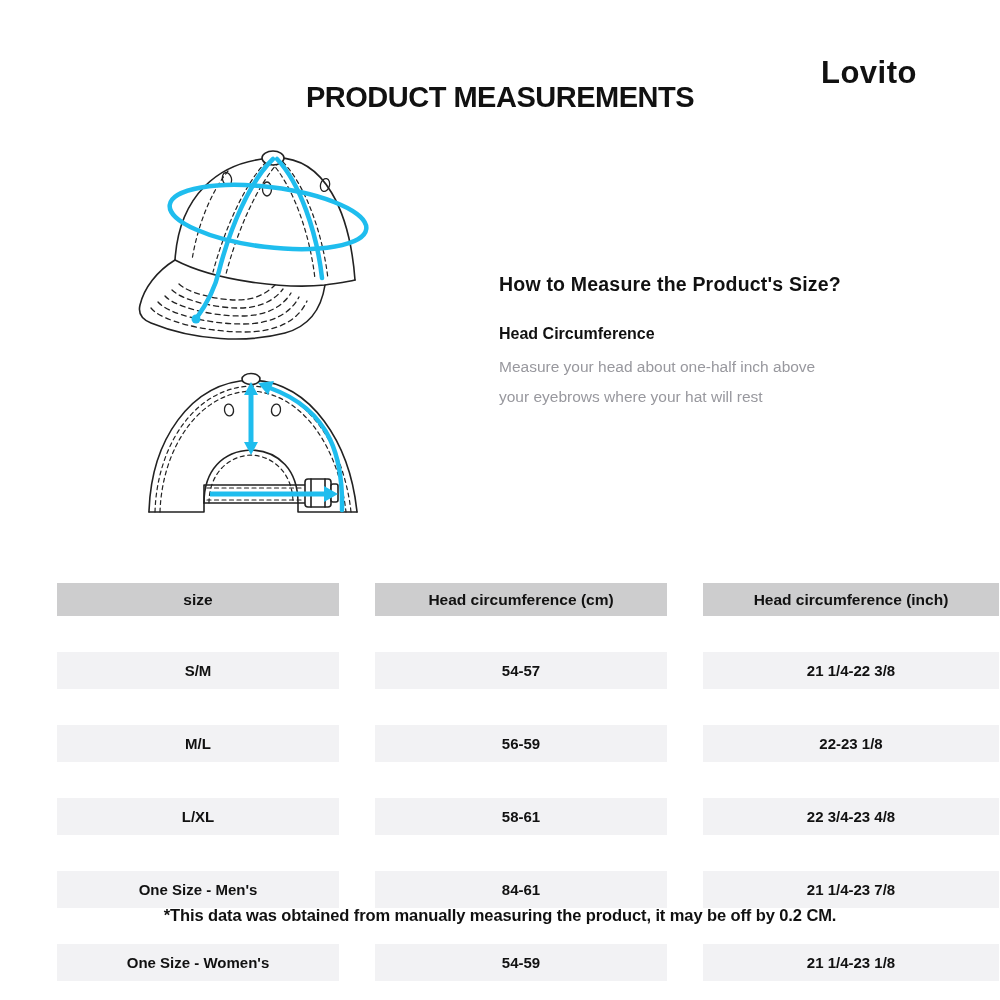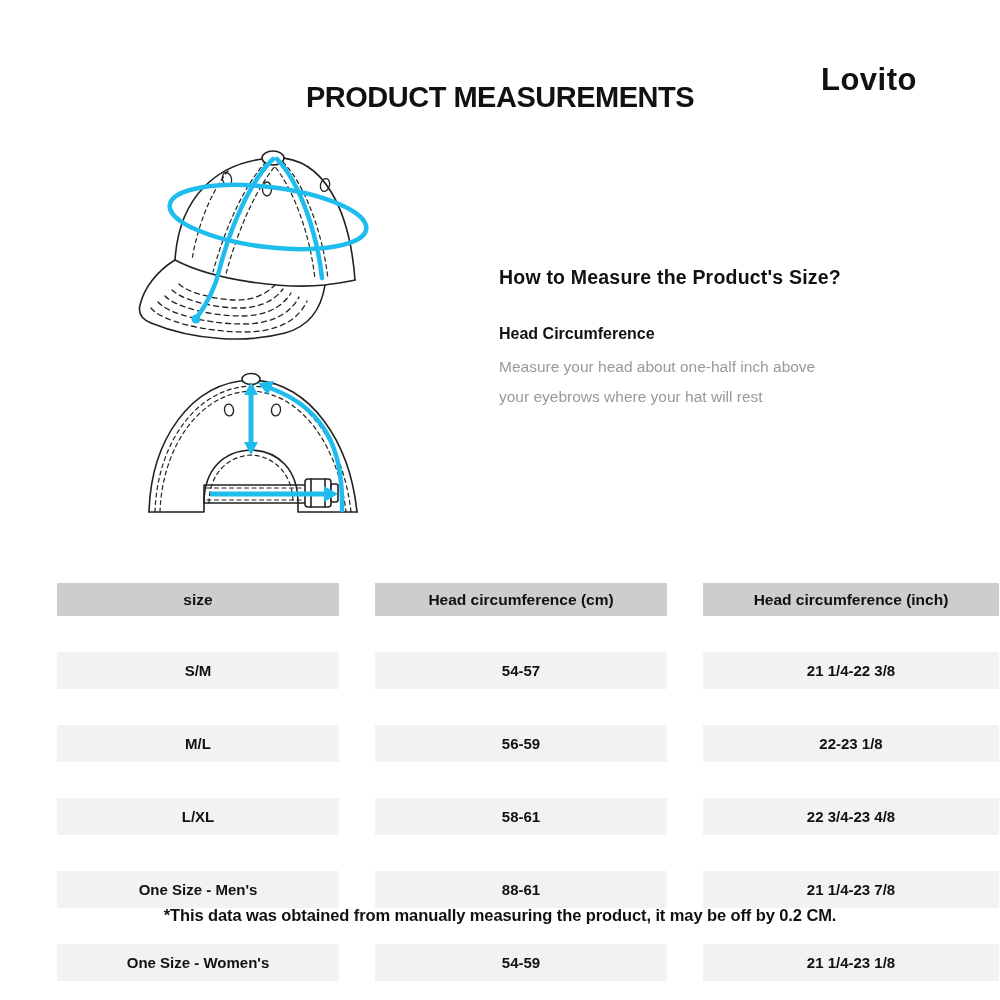--- a/index.html
+++ b/index.html
@@ -5,29 +5,29 @@
   html,body { margin:0; padding:0; background:#fff; }
   .page {
     position:relative; width:1000px; height:1000px; background:#ffffff;
     font-family:"Liberation Sans", sans-serif; color:#111; overflow:hidden;
   }
   .page-title {
     position:absolute; top:60px; left:0; width:100%; text-align:center;
     font-size:29px; font-weight:800; letter-spacing:-0.5px; line-height:36px;
   }
   .brand {
-    position:absolute; top:62px; right:83px;
+    position:absolute; top:55px; right:83px;
     font-size:31px; font-weight:800; letter-spacing:0.5px;
   }
   .illu { position:absolute; }
   .illu-side { left:95px; top:133px; }
   .illu-back { left:140px; top:366px; }
 
   .guide-heading {
-    position:absolute; left:499px; top:250px;
+    position:absolute; left:499px; top:257px;
     font-size:19.5px; font-weight:700; letter-spacing:0.2px;text-align:center;
   }
   .measure-label {
     position:absolute; left:499px; top:309px;
     font-size:16px; font-weight:700;
   }
   .measure-desc {
     position:absolute; left:499px; top:336px; width:390px;
     font-size:15.5px; line-height:30px; color:var(--muted-text, #98989e);
   }
@@ -163,21 +163,21 @@
 
     <div class="td">M/L</div>
     <div class="td">56-59</div>
     <div class="td">22-23 1/8</div>
 
     <div class="td">L/XL</div>
     <div class="td">58-61</div>
     <div class="td">22 3/4-23 4/8</div>
 
     <div class="td">One Size - Men's</div>
-    <div class="td">88-61</div>
+    <div class="td">84-61</div>
     <div class="td">21 1/4-23 7/8</div>
 
     <div class="td">One Size - Women's</div>
     <div class="td">54-59</div>
     <div class="td">21 1/4-23 1/8</div>
   </div>
 
   <p class="footnote">*This data was obtained from manually measuring the product, it may be off by 0.2 CM.</p>
 
 </div>

